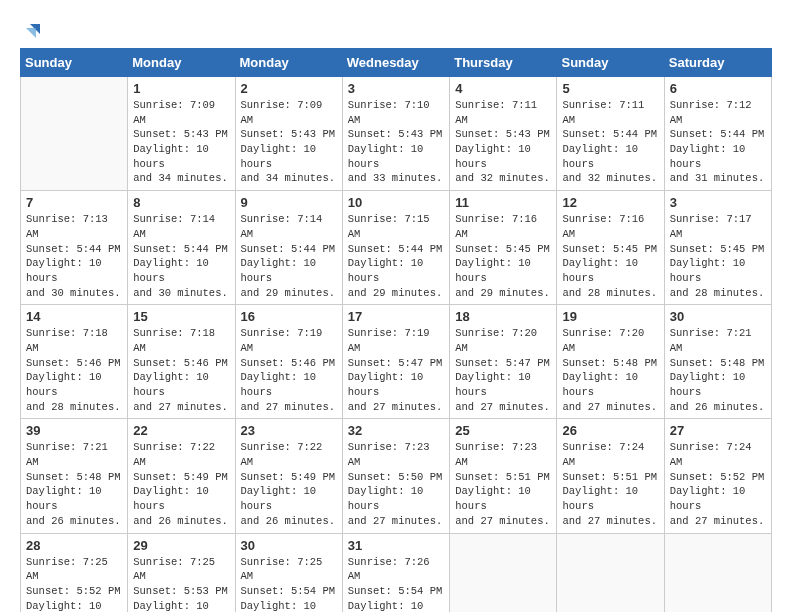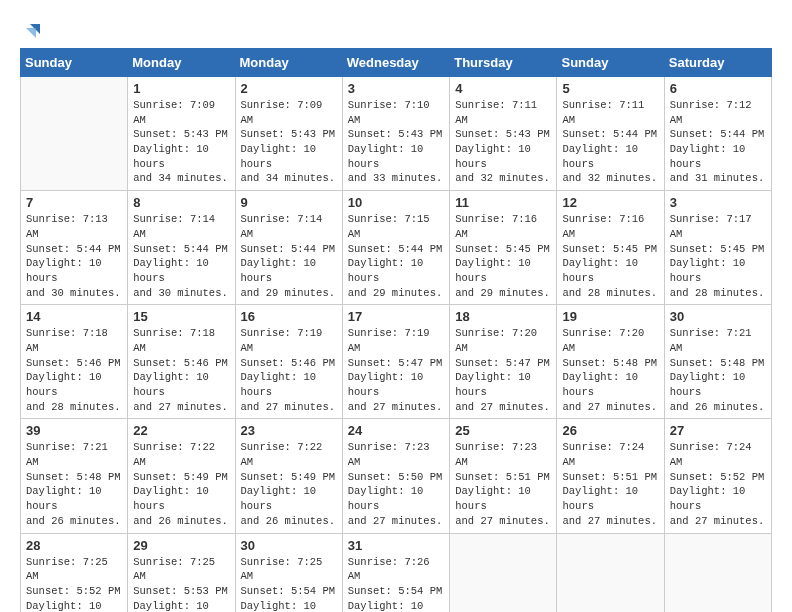--- a/index.html
+++ b/index.html
@@ -199,21 +199,21 @@
         </td>
         <td>
           <div class="day-number">22</div>
           <div class="day-info">Sunrise: 7:22 AM<br>Sunset: 5:49 PM<br>Daylight: 10 hours<br>and 26 minutes.</div>
         </td>
         <td>
           <div class="day-number">23</div>
           <div class="day-info">Sunrise: 7:22 AM<br>Sunset: 5:49 PM<br>Daylight: 10 hours<br>and 26 minutes.</div>
         </td>
         <td>
-          <div class="day-number">24</div>
+          <div class="day-number">32</div>
           <div class="day-info">Sunrise: 7:23 AM<br>Sunset: 5:50 PM<br>Daylight: 10 hours<br>and 27 minutes.</div>
         </td>
         <td>
           <div class="day-number">25</div>
           <div class="day-info">Sunrise: 7:23 AM<br>Sunset: 5:51 PM<br>Daylight: 10 hours<br>and 27 minutes.</div>
         </td>
         <td>
           <div class="day-number">26</div>
           <div class="day-info">Sunrise: 7:24 AM<br>Sunset: 5:51 PM<br>Daylight: 10 hours<br>and 27 minutes.</div>
         </td>

